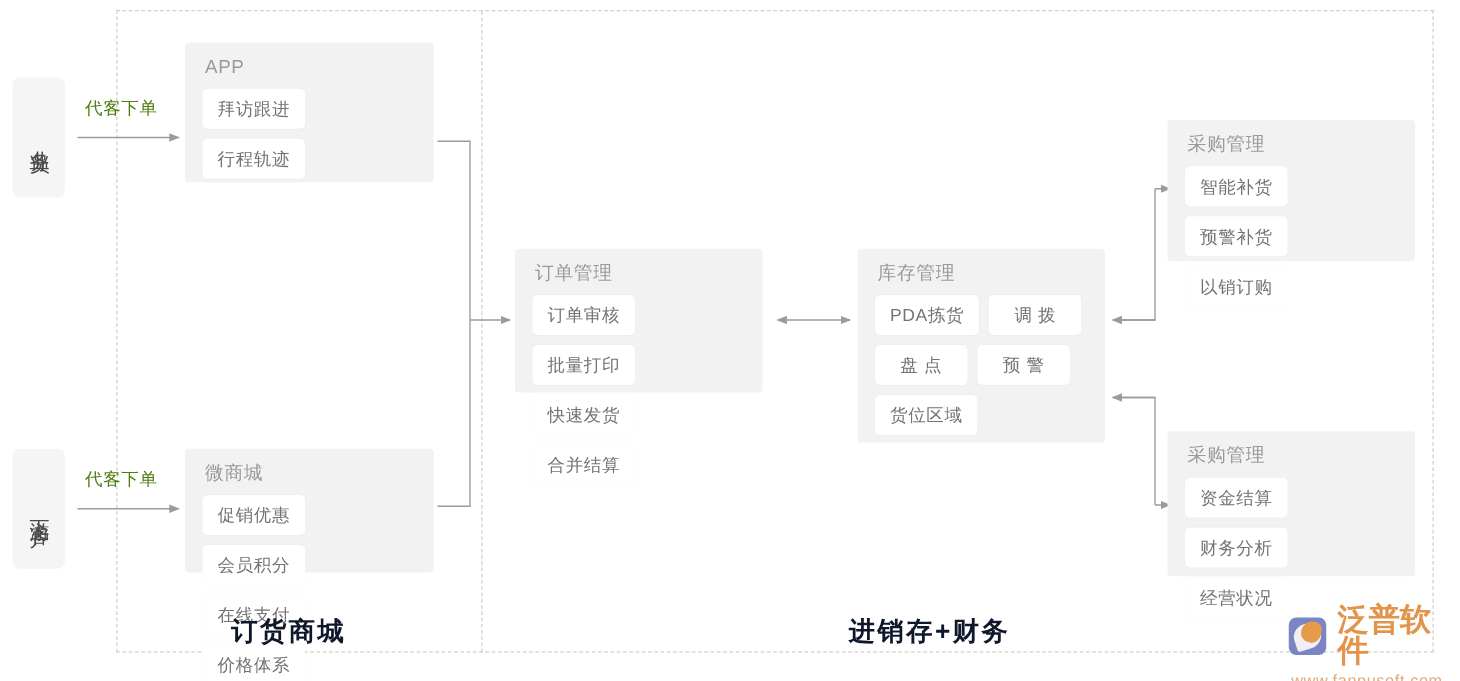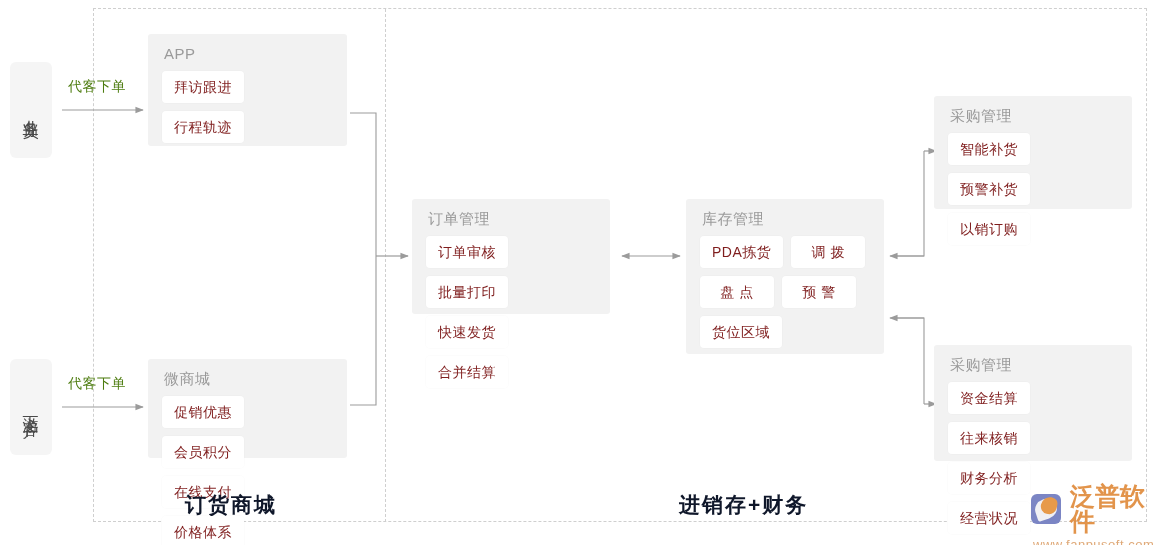--- a/index.html
+++ b/index.html
@@ -77,21 +77,21 @@
     letter-spacing: .5px;
   }
   .chips {
     display: flex;
     flex-wrap: wrap;
     gap: 8px;
   }
   .chip {
     background: #ffffff;
     border-radius: 4px;
-    color: #7f1d1d;
+    color: #737373;
     font-size: 14px;
     line-height: 1;
     padding: 9px 12px;
     min-width: 74px;
     text-align: center;
     box-sizing: border-box;
     letter-spacing: .5px;
     box-shadow: 0 0 0 1px rgba(0,0,0,0.012);
   }
 
@@ -276,21 +276,20 @@
       <div class="chip">智能补货</div>
       <div class="chip">预警补货</div>
       <div class="chip">以销订购</div>
     </div>
   </div>
 
   <div class="panel" style="left:934px; top:345px; width:198px; height:116px;">
     <div class="panel-title">采购管理</div>
     <div class="chips">
       <div class="chip">资金结算</div>
-      <div class="chip">往来核销</div>
       <div class="chip">财务分析</div>
       <div class="chip">经营状况</div>
     </div>
   </div>
 
   <div class="zone-caption" style="left:185px; top:491px;">订货商城</div>
   <div class="zone-caption" style="left:679px; top:491px;">进销存+财务</div>
 
   <div class="watermark">
     <div class="wm-row">

